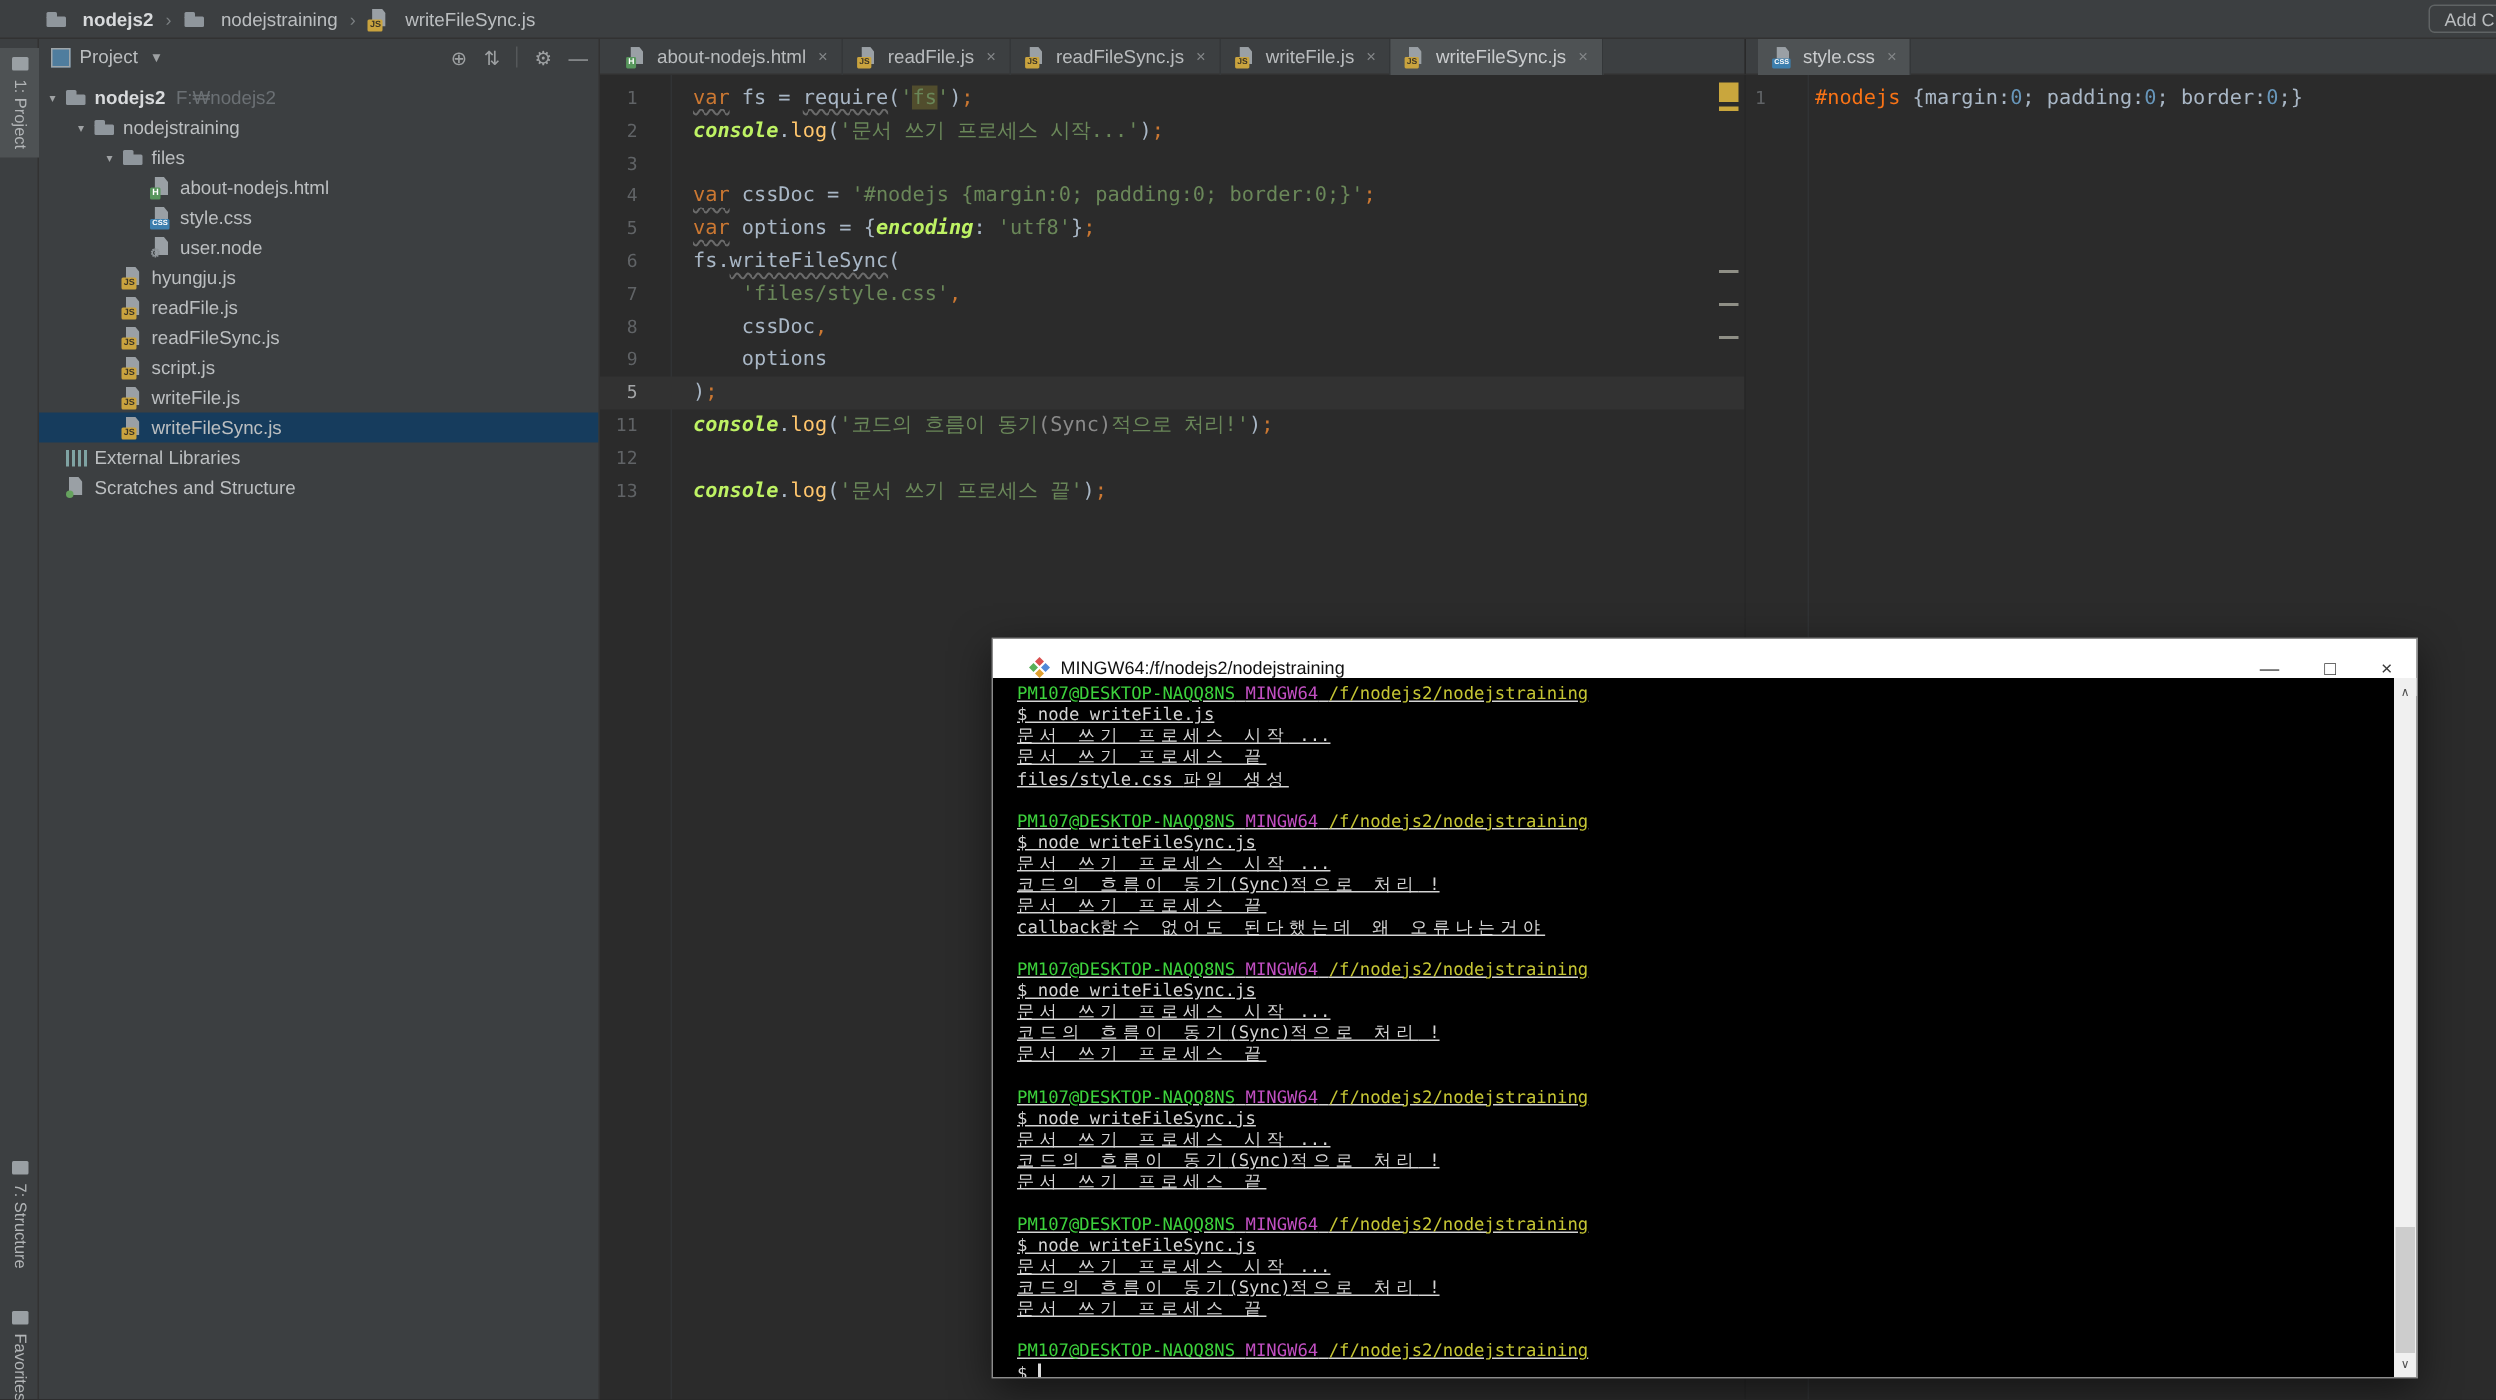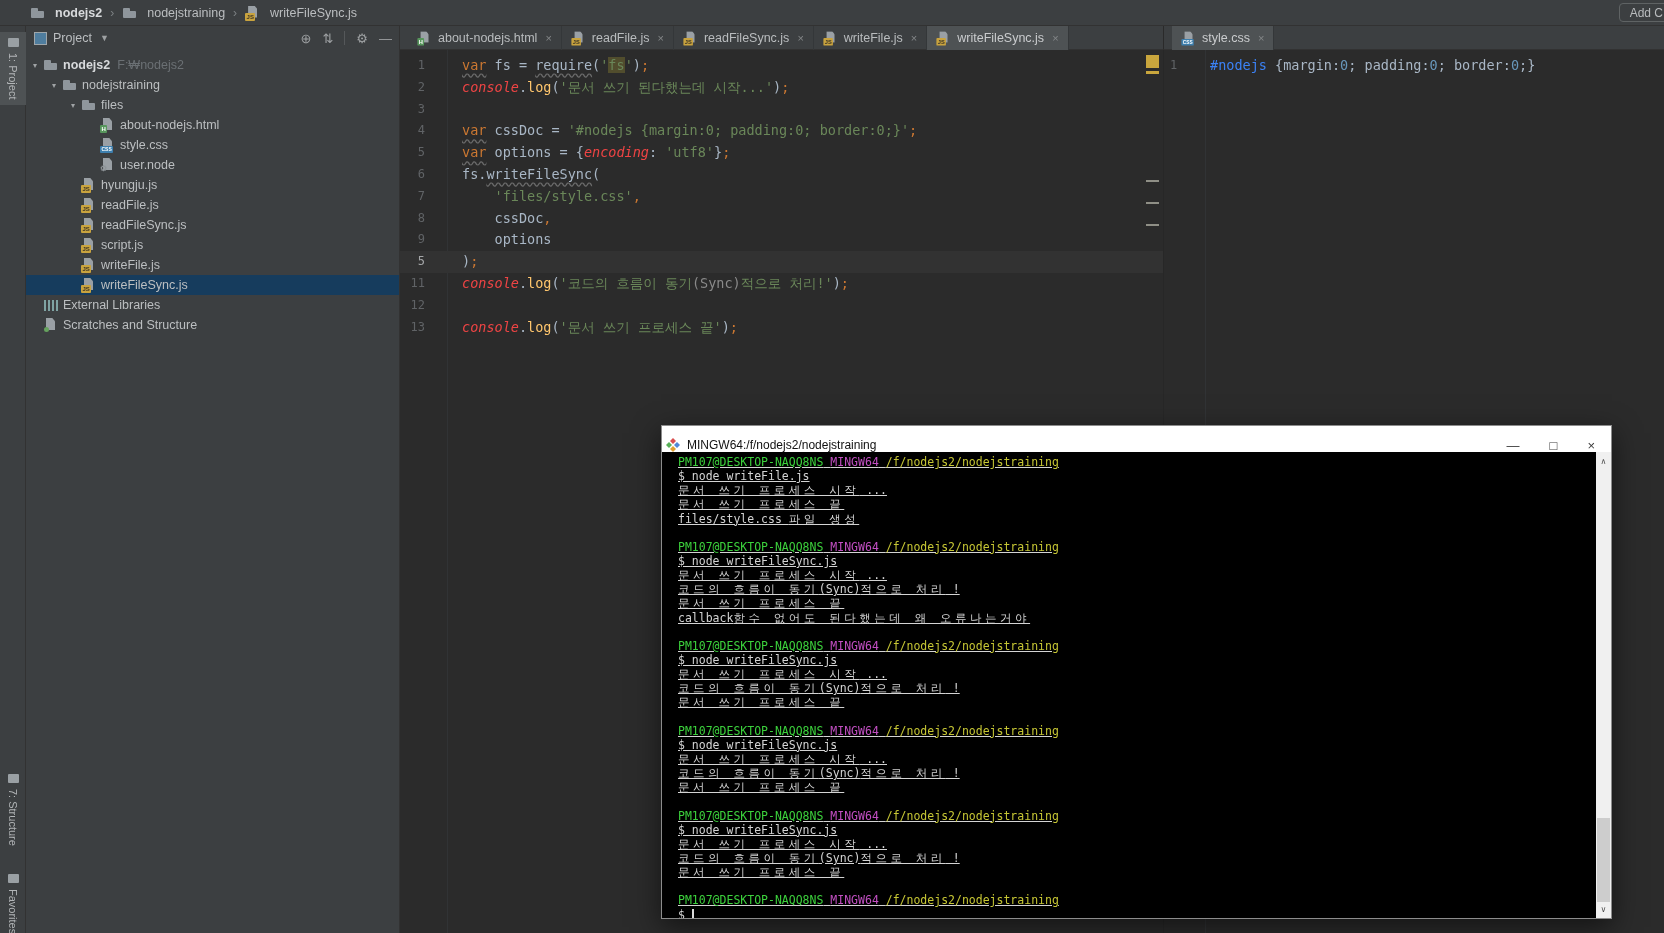--- a/index.html
+++ b/index.html
@@ -61,36 +61,36 @@
   .eline.caret{background:#323232;}
   .ln{width:25px;flex:none;text-align:right;color:#606366;font-size:12px;font-family:"DejaVu Sans Mono",monospace;}
   .eline.caret .ln{color:#a4a6a8;}
   .lnr{width:41px;flex:none;text-align:left;padding-left:6px;color:#606366;font-size:12px;box-sizing:border-box;}
   .code{padding-left:37px;}
   .coder{padding-left:5px;}
   .tok{white-space:pre;}
   .kw{color:#cc7832;}
   .str{color:#6a8759;}
   .fn{color:#ffc66d;}
-  .obj{color:#ef4444;font-style:italic;}
+  .obj{color:#bef264;font-style:italic;font-weight:bold;}
   .pl{color:#a9b7c6;}
   .pn{color:#cc7832;}
   .mut{color:#8a8a8a;}
   .num{color:#6897bb;}
-  .sel-css{color:#3b82f6;}
+  .sel-css{color:#f97316;}
   .prop{color:#a9b7c6;}
   .wv{text-decoration:underline;text-decoration-style:wavy;text-decoration-color:#6b6b6b;text-underline-offset:3px;}
   .mk{background:#514d2d;}
   
   .stripe-sq{position:absolute;left:746px;top:5px;width:13px;height:13px;background:#c9a63d;}
   .stripe-bar{position:absolute;left:746px;top:21px;width:13px;height:3px;background:#c9a63d;}
   .stripe-d{position:absolute;left:746px;width:13px;height:2px;background:#8f8f86;}
   
   #terminal{position:absolute;left:661px;top:425px;width:951px;height:494px;background:#000;border:1px solid #8c8c8c;box-sizing:border-box;box-shadow:0 8px 26px rgba(0,0,0,.55);}
-  .term-titlebar{height:38px;background:#ffffff;display:flex;align-items:center;padding-left:4px;font-size:12px;color:#111;}
+  .term-titlebar{height:38px;background:#ffffff;display:flex;align-items:center;padding-left:24px;font-size:12px;color:#111;}
   .term-title{margin-left:7px;}
   .term-btns{margin-left:auto;display:flex;align-items:center;gap:30px;padding-right:16px;color:#3a3a3a;font-size:13px;}
   .term-body{position:absolute;left:0;top:26px;right:15px;bottom:0;background:#000;padding:3px 0 0 16px;font-family:"DejaVu Sans Mono","Liberation Mono",monospace;font-size:11.5px;line-height:14.15px;color:#d4d4d4;overflow:hidden;box-sizing:border-box;}
   .tl{white-space:pre;height:14.15px;text-decoration:underline;}
   .tg{color:#3cd23c;}
   .tm{color:#c24fc2;}
   .ty{color:#c6c634;}
   .wide{letter-spacing:3.5px;}
   .cur{display:inline-block;width:2px;height:12px;background:#dcdcdc;vertical-align:-2px;}
   .term-scroll{position:absolute;top:26px;right:0;width:15px;bottom:0;background:#f0f0f0;}
@@ -291,21 +291,21 @@
         </span>
         <span class="tab-label">style.css</span>
         <span class="tab-close">×</span>
       </div>
     </div>
 
   <div class="editor" id="editor-left">
     <div class="gutline" style="left:47px;"></div>
     <div id="code-left">
         <div class="eline"><span class="ln">1</span><span class="code"><span class="tok kw wv">var</span><span class="tok pl"> fs = </span><span class="tok pl wv">require</span><span class="tok pl">(</span><span class="tok str">'</span><span class="tok str mk">fs</span><span class="tok str">'</span><span class="tok pl">)</span><span class="tok pn">;</span></span></div>
-        <div class="eline"><span class="ln">2</span><span class="code"><span class="tok obj">console</span><span class="tok pl">.</span><span class="tok fn">log</span><span class="tok pl">(</span><span class="tok str">'문서 쓰기 된다했는데 시작...'</span><span class="tok pl">)</span><span class="tok pn">;</span></span></div>
+        <div class="eline"><span class="ln">2</span><span class="code"><span class="tok obj">console</span><span class="tok pl">.</span><span class="tok fn">log</span><span class="tok pl">(</span><span class="tok str">'문서 쓰기 프로세스 시작...'</span><span class="tok pl">)</span><span class="tok pn">;</span></span></div>
         <div class="eline"><span class="ln">3</span><span class="code"></span></div>
         <div class="eline"><span class="ln">4</span><span class="code"><span class="tok kw wv">var</span><span class="tok pl"> cssDoc = </span><span class="tok str">'#nodejs {margin:0; padding:0; border:0;}'</span><span class="tok pn">;</span></span></div>
         <div class="eline"><span class="ln">5</span><span class="code"><span class="tok kw wv">var</span><span class="tok pl"> options = {</span><span class="tok obj">encoding</span><span class="tok pl">: </span><span class="tok str">'utf8'</span><span class="tok pl">}</span><span class="tok pn">;</span></span></div>
         <div class="eline"><span class="ln">6</span><span class="code"><span class="tok pl">fs.</span><span class="tok pl wv">writeFileSync</span><span class="tok pl">(</span></span></div>
         <div class="eline"><span class="ln">7</span><span class="code"><span class="tok pl">    </span><span class="tok str">'files/style.css'</span><span class="tok pn">,</span></span></div>
         <div class="eline"><span class="ln">8</span><span class="code"><span class="tok pl">    cssDoc</span><span class="tok pn">,</span></span></div>
         <div class="eline"><span class="ln">9</span><span class="code"><span class="tok pl">    options</span></span></div>
         <div class="eline caret"><span class="ln">5</span><span class="code"><span class="tok pl">)</span><span class="tok pn">;</span></span></div>
         <div class="eline"><span class="ln">11</span><span class="code"><span class="tok obj">console</span><span class="tok pl">.</span><span class="tok fn">log</span><span class="tok pl">(</span><span class="tok str">'코드의 흐름이 동기</span><span class="tok mut">(Sync)</span><span class="tok str">적으로 처리!'</span><span class="tok pl">)</span><span class="tok pn">;</span></span></div>
         <div class="eline"><span class="ln">12</span><span class="code"></span></div>

